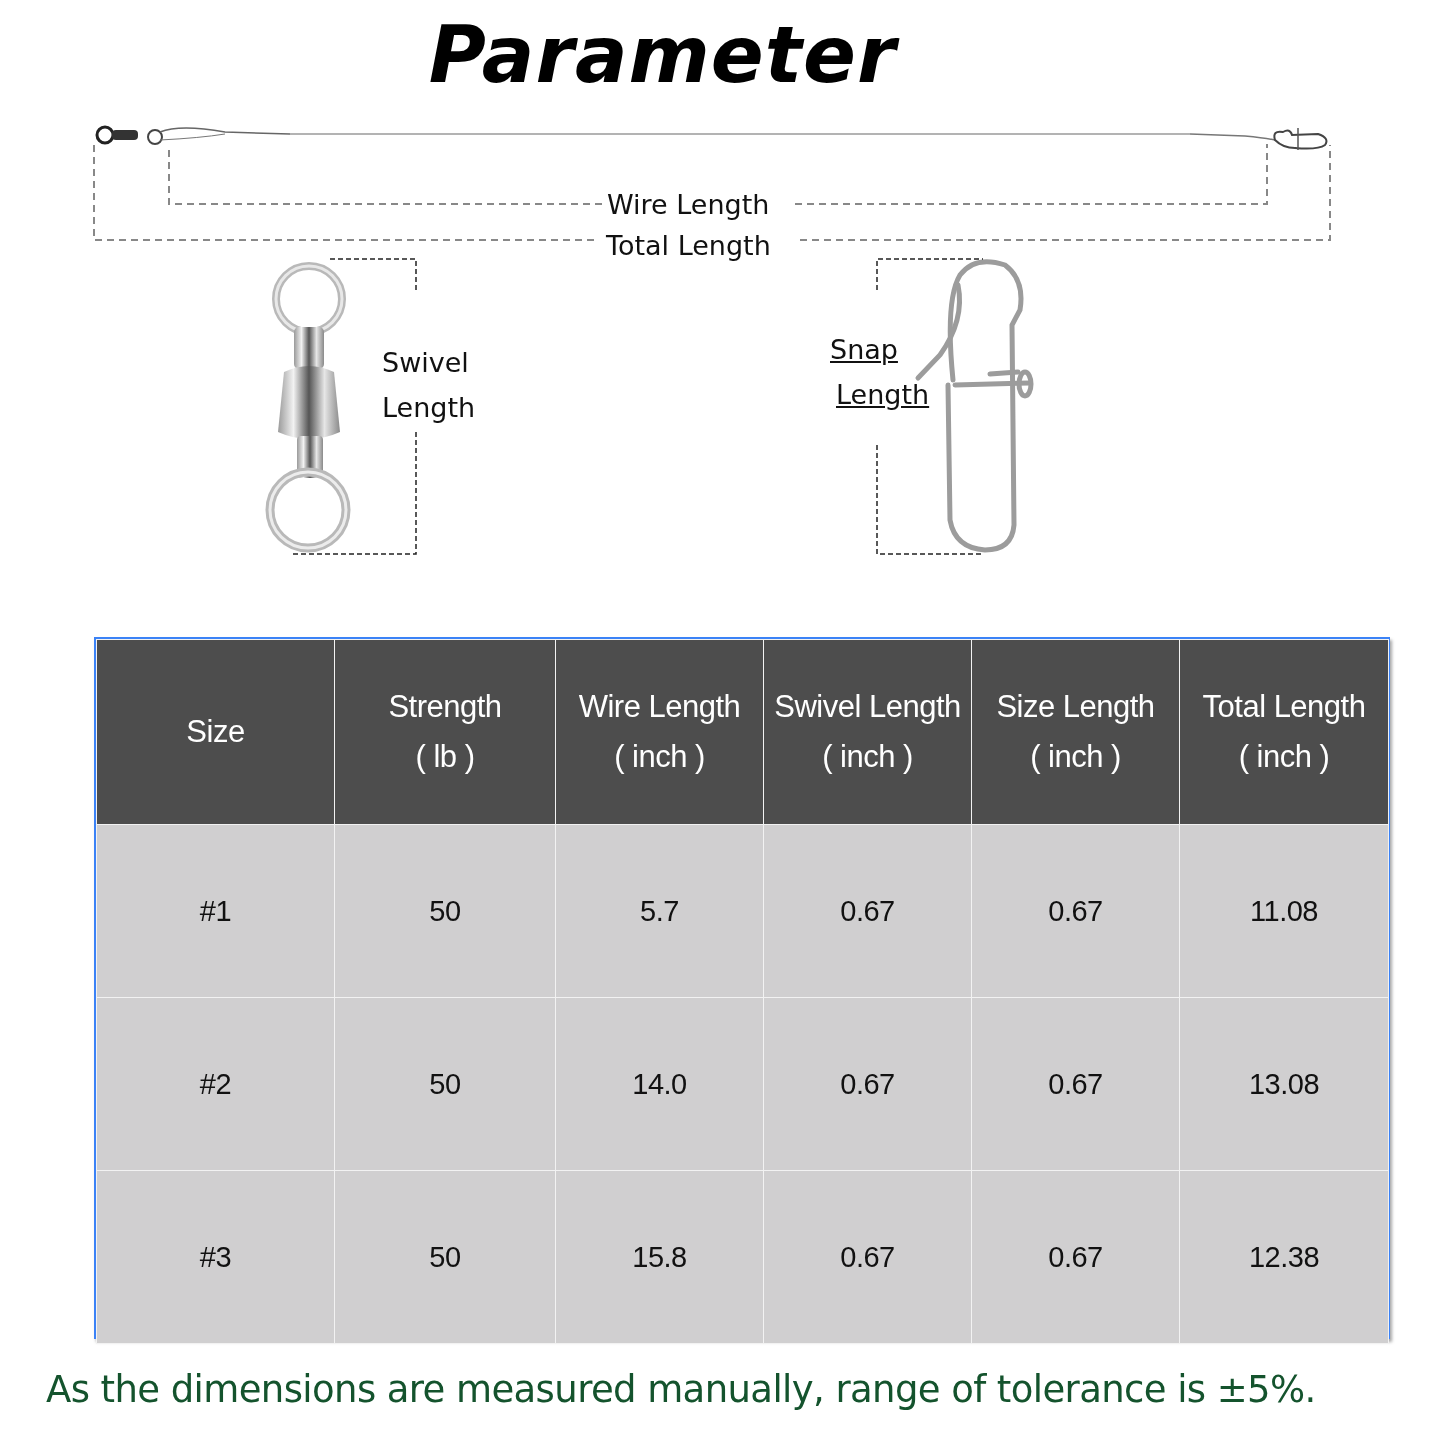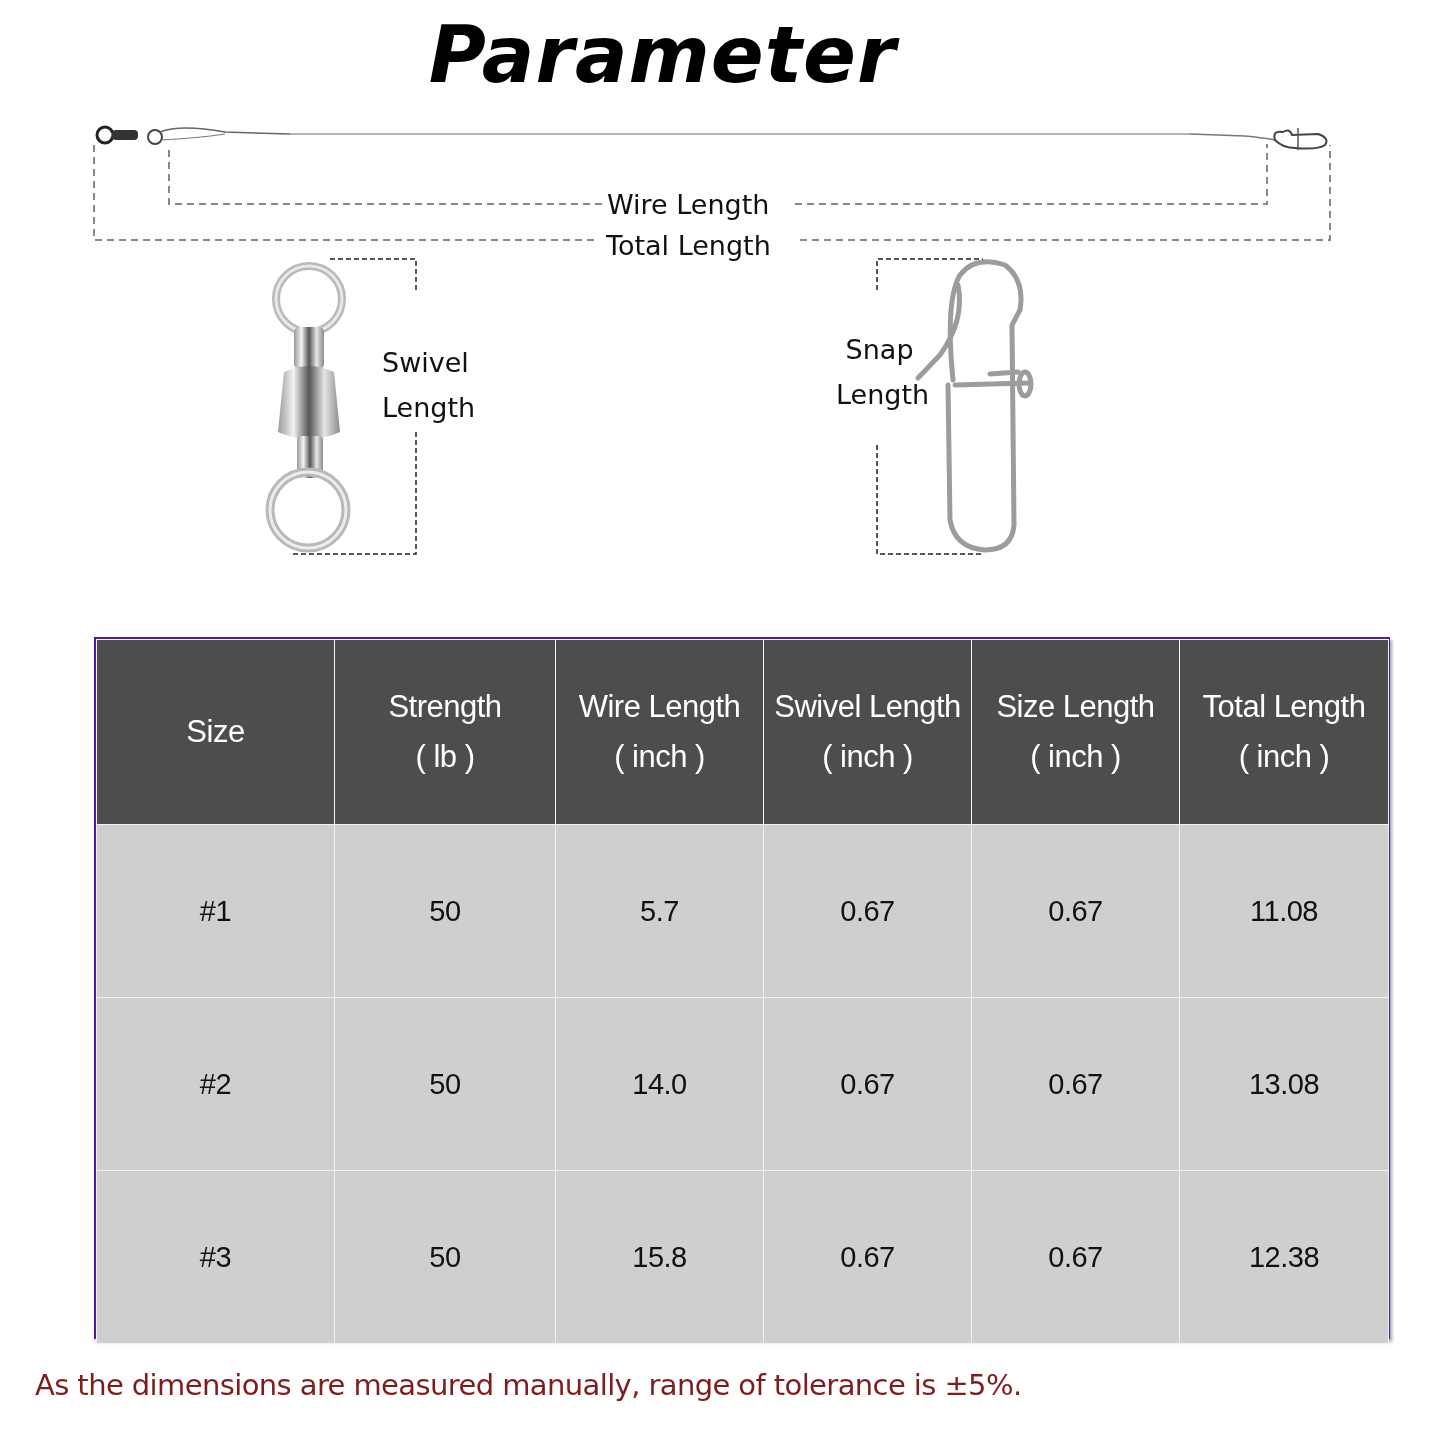--- a/index.html
+++ b/index.html
@@ -14,36 +14,36 @@
     }
     .diagram { position: absolute; left: 0; top: 0; width: 1445px; height: 600px; }
     .diagram svg { position: absolute; left: 0; top: 0; }
     .label {
       position: absolute; font-family: "DejaVu Sans", sans-serif; font-size: 27px; color: #111;
       background: #fff; line-height: 34px; white-space: nowrap;
     }
     .label.stack { background: transparent; line-height: 45px; }
     .table-wrap {
       position: absolute; left: 94px; top: 637px; width: 1296px; height: 702px;
-      box-shadow: 2px 3px 3px rgba(0,0,0,0.35); background: #4c1d95; padding: 2px;
+      box-shadow: 2px 3px 3px rgba(0,0,0,0.35); background: #3b82f6; padding: 2px;
       box-sizing: border-box;
     }
     table {
       width: 100%; height: 100%; border-collapse: collapse; table-layout: fixed;
       font-family: "Liberation Sans", sans-serif;
     }
     th, td { border: 1.5px solid #f2f2f2; text-align: center; vertical-align: middle; }
     th {
       background: #4d4d4d; color: #fff; font-weight: normal; font-size: 31px; line-height: 50px;
       height: 182px; letter-spacing: -0.5px;
     }
     td { background: #d0cfd0; color: #111; font-size: 29px; height: 170px; letter-spacing: -0.5px; }
     .footnote {
-      position: absolute; left: 35px; top: 1368px; font-family: "DejaVu Sans", sans-serif;
-      font-size: 29px; letter-spacing: -0.6px; color: #7f1d1d; white-space: nowrap;
+      position: absolute; left: 46px; top: 1368px; font-family: "DejaVu Sans", sans-serif;
+      font-size: 37px; letter-spacing: -0.6px; color: #14532d; white-space: nowrap;
     }
   </style>
 </head>
 <body>
 
 <div class="title">Parameter</div>
 
 <div class="diagram">
   <svg width="1445" height="600" viewBox="0 0 1445 600">
 
@@ -103,21 +103,21 @@
   </svg>
 
   <div class="label" style="left:607px; top:188px;">Wire Length</div>
   <div class="label" style="left:606px; top:229px;">Total Length</div>
 
   <div class="label stack" style="left:382px; top:340px;">
     <div>Swivel</div>
     <div>Length</div>
   </div>
 
-  <div class="label stack" style="left:836px; top:327px; text-align:center;">
+  <div class="label stack" style="left:836px; top:327px; text-decoration:underline;">
     <div style="margin-left:-6px;">Snap</div>
     <div>Length</div>
   </div>
 </div>
 
 <div class="table-wrap">
   <table>
     <colgroup>
       <col style="width:238px">
         <col style="width:221px">

